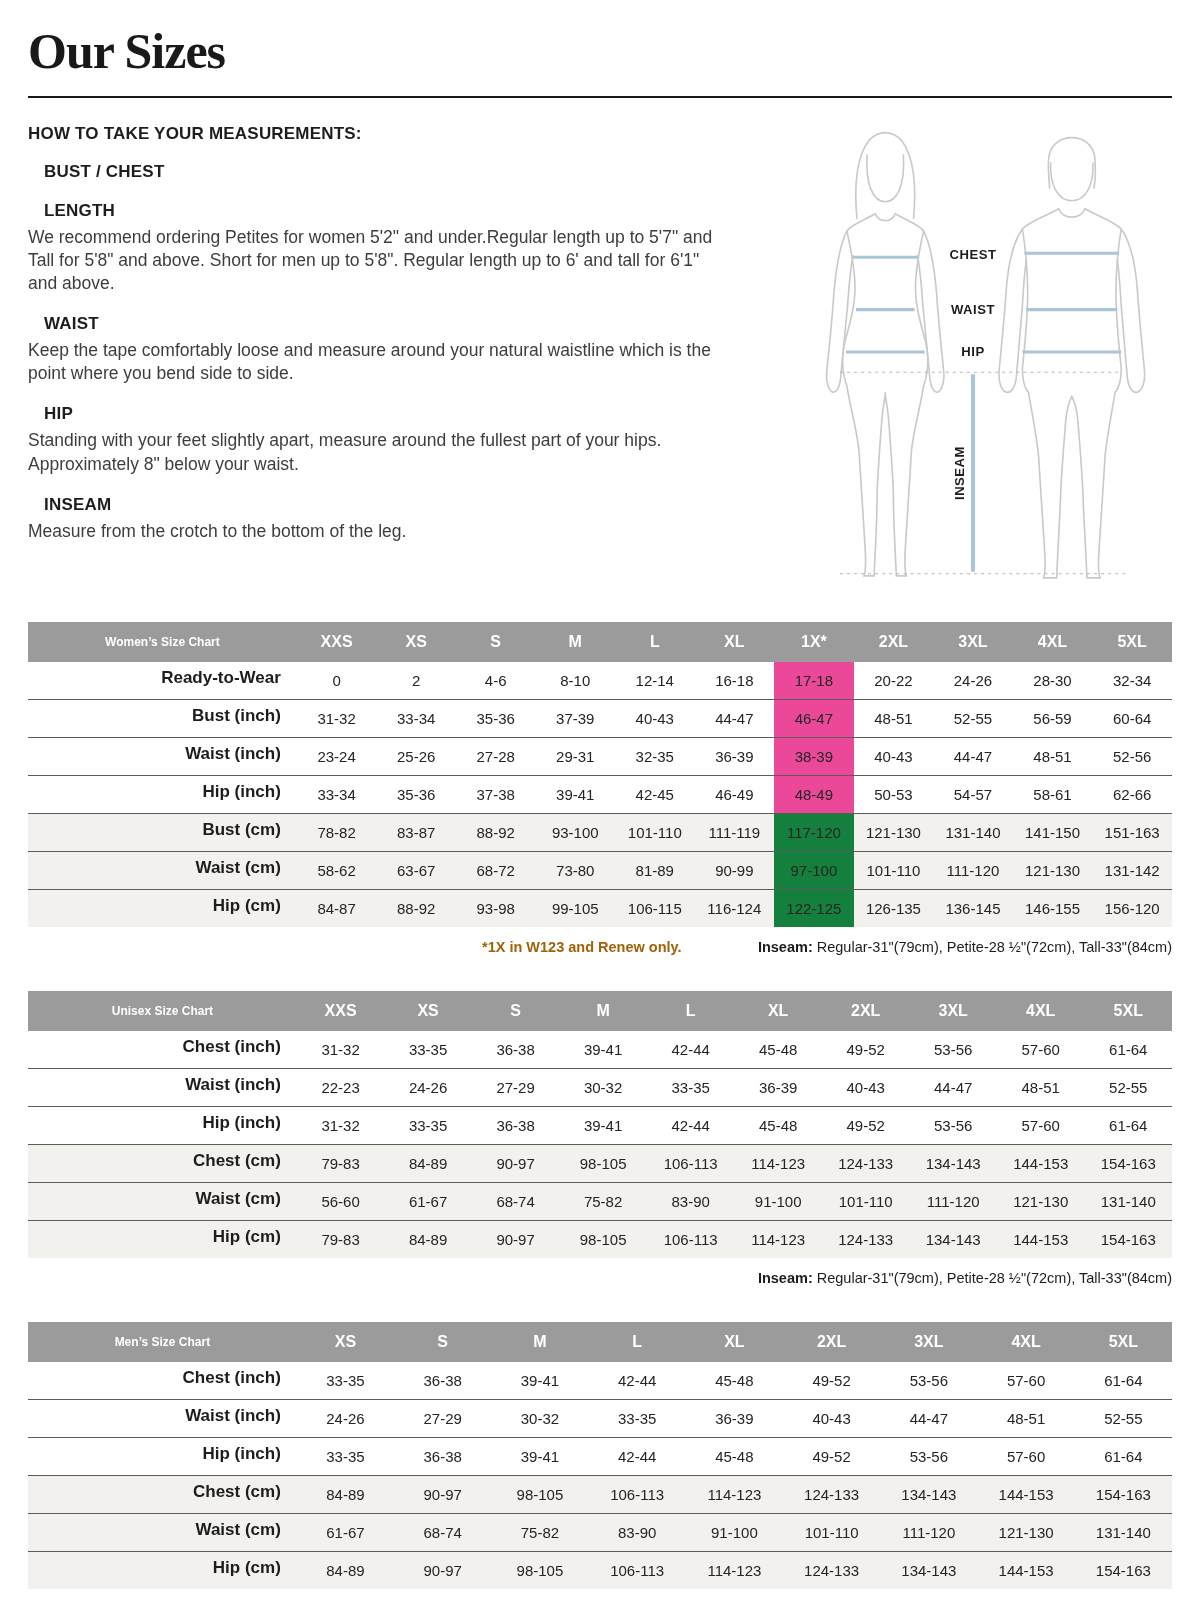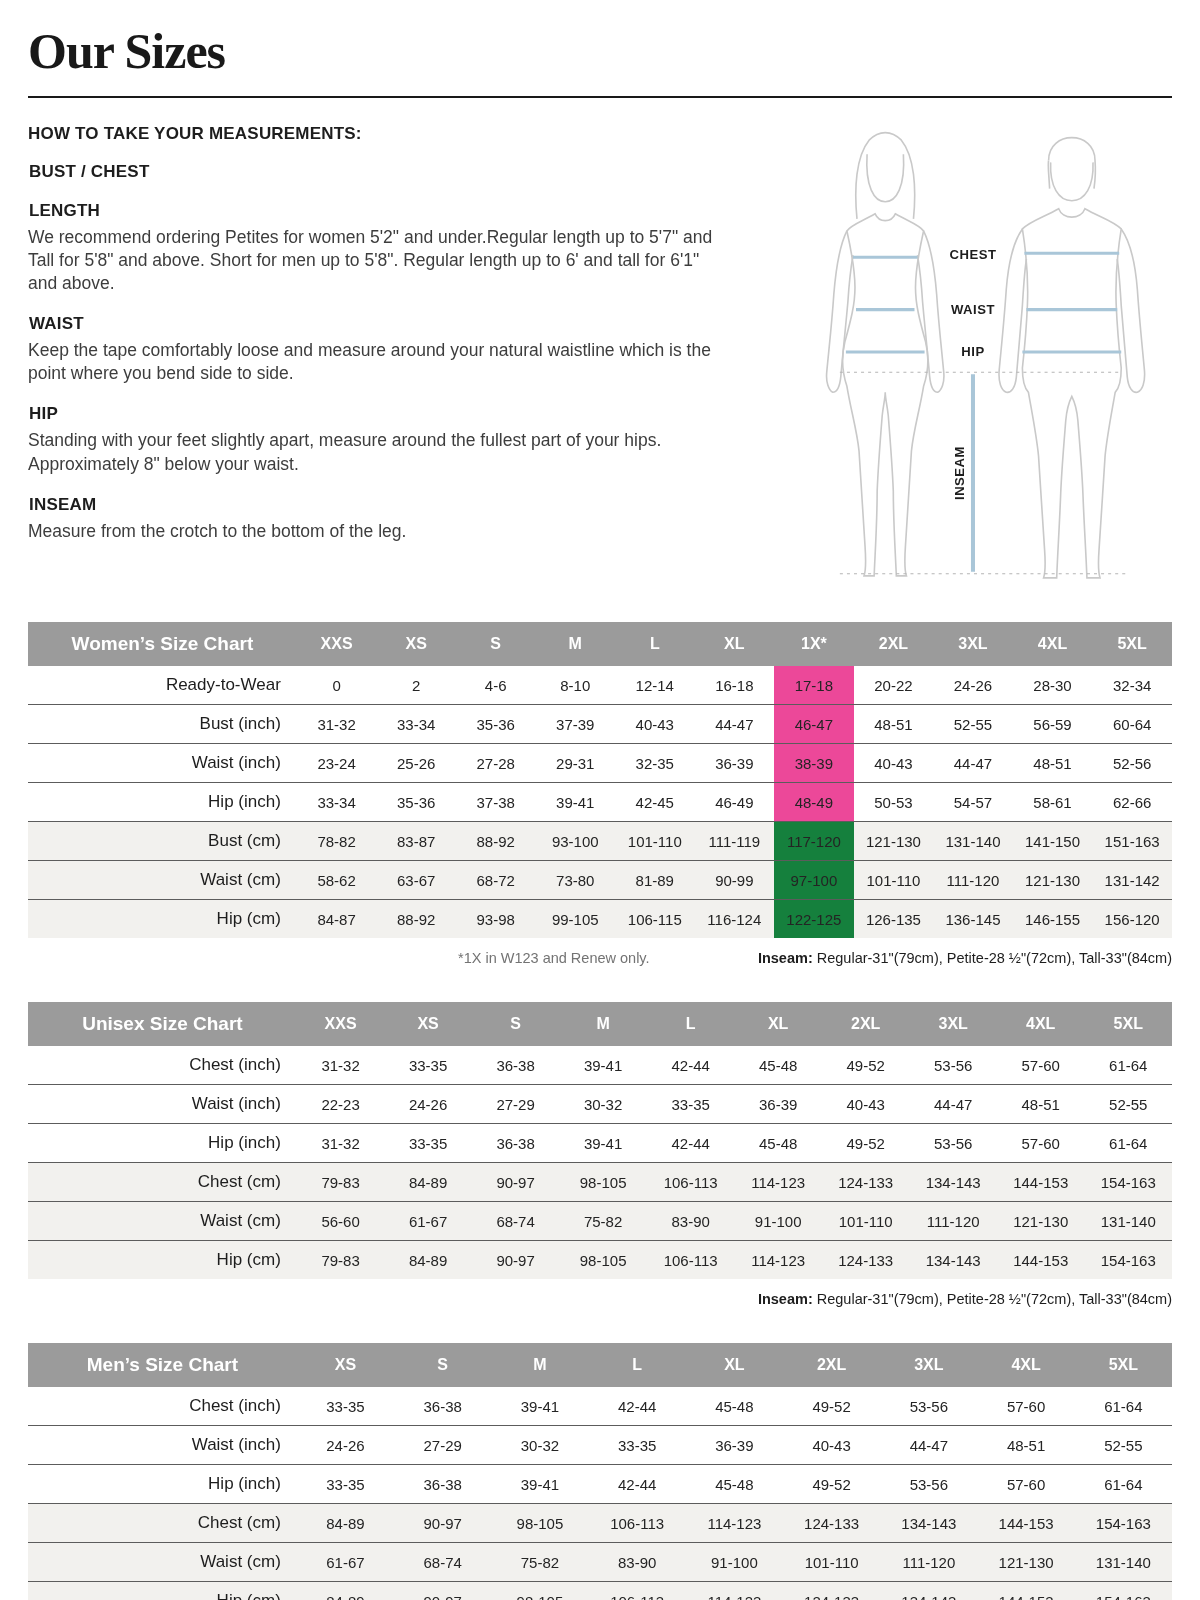--- a/index.html
+++ b/index.html
@@ -8,38 +8,38 @@
 
   .page-title{font-family:Liberation Serif, serif;font-weight:800;font-size:50px;letter-spacing:-1px;color:#191919;margin:4px 0 20px 0;line-height:1;}
   .title-divider{border:none;border-top:2px solid #191919;margin:0 0 26px 0;}
 
   .top-section{display:flex;align-items:flex-start;}
   .text-col{width:738px;flex:0 0 auto;}
   .figure-col{flex:1;display:flex;justify-content:flex-end;padding-right:4px;margin-top:-6px;}
 
   .how-heading{font-size:17px;font-weight:700;letter-spacing:.2px;margin:0 0 18px 0;}
   .measure-block{margin:0 0 19px 0;}
-  .measure-title{font-size:17px;font-weight:700;margin:0 0 5px 1px;letter-spacing:.2px;}
+  .measure-title{font-size:17px;font-weight:700;margin:0 0 5px 16px;letter-spacing:.2px;}
   .measure-body{font-size:17.5px;line-height:1.32;color:#3d3d3d;margin:0;max-width:700px;}
 
   .chart-section{margin-top:34px;}
   .chart-section.first{margin-top:30px;}
   table.size-table{width:100%;border-collapse:collapse;table-layout:fixed;}
   table.size-table thead th{background:#9b9b9b;color:#ffffff;font-size:16px;font-weight:700;padding:11px 2px;text-align:center;}
-  table.size-table thead th.chart-title{font-size:19px;}
-  table.size-table tbody th{font-size:17px;font-weight:400;color:#1d1d1d;text-align:right;padding:9px 16px 9px 2px;white-space:nowrap;}
+  table.size-table thead th.chart-title{font-size:12px;}
+  table.size-table tbody th{font-size:17px;font-weight:700;color:#1d1d1d;text-align:right;padding:3px 16px 9px 2px;white-space:nowrap;}
   table.size-table tbody td{font-size:15px;color:#242424;text-align:center;padding:10px 2px;white-space:nowrap;}
   table.size-table tbody tr + tr{border-top:1px solid #5c5c5c;}
   table.size-table tbody tr.shaded th,
   table.size-table tbody tr.shaded td{background:#f2f1ee;}
   table.size-table tbody td.hl{background:#ec4899;}
   table.size-table tbody tr.shaded td.hl{background:#15803d;}
 
   .footnotes{position:relative;text-align:right;font-size:14.5px;color:#1d1d1d;margin-top:12px;min-height:18px;}
-  .footnote-left{position:absolute;left:430px;top:0;font-weight:400;color:#737373;}
+  .footnote-left{position:absolute;left:454px;top:0;font-weight:700;color:#a16207;}
   .inseam-label{font-weight:700;}
 
   .fig-svg text{font-family:"Liberation Sans",sans-serif;font-weight:700;fill:#1d1d1d;font-size:13px;letter-spacing:.5px;}
 </style>
 </head>
 <body>
 
 <div class="page">
 
   <h1 class="page-title">Our Sizes</h1>

